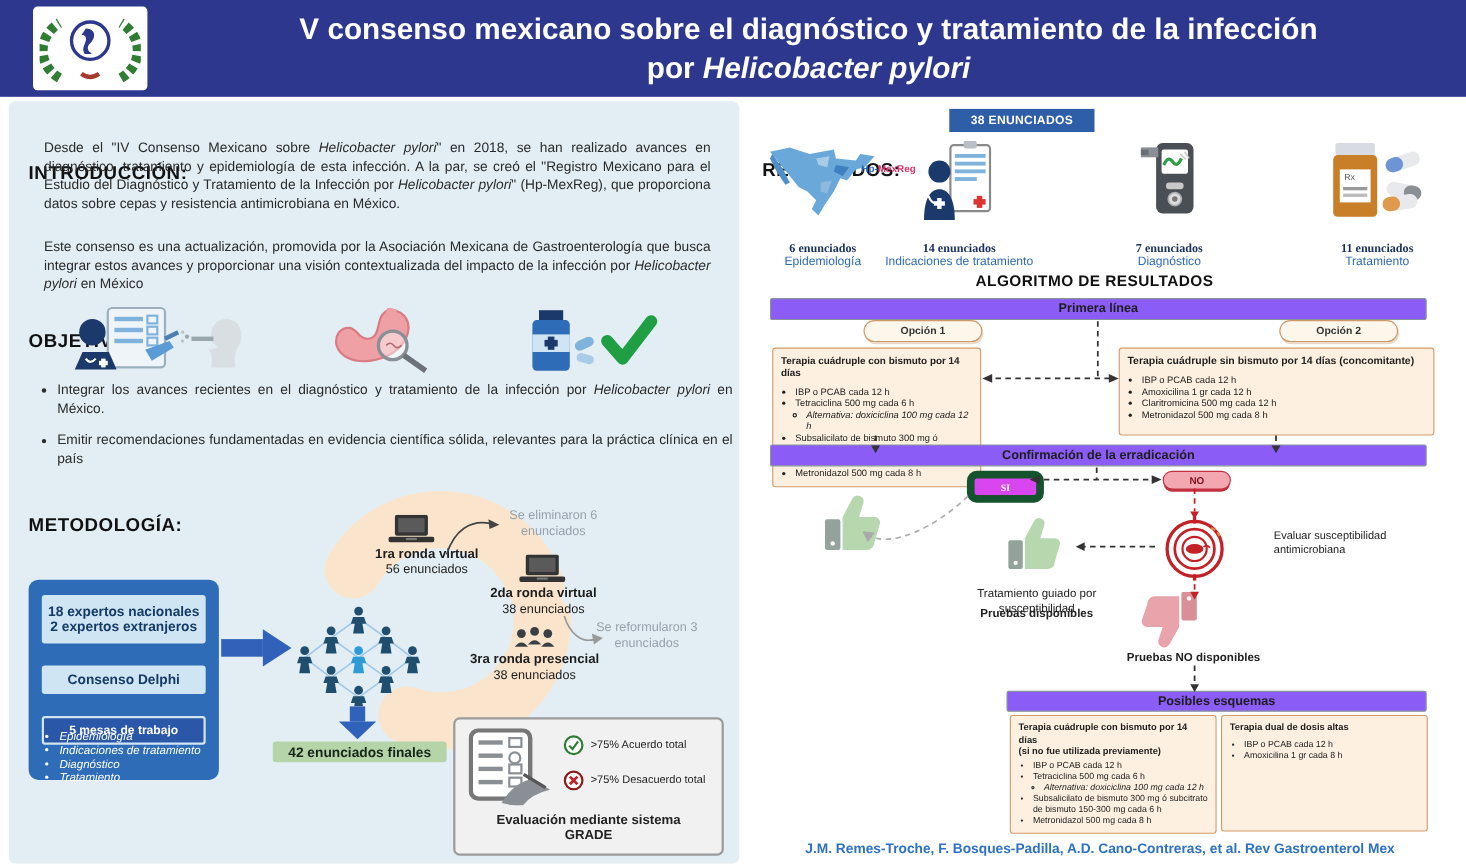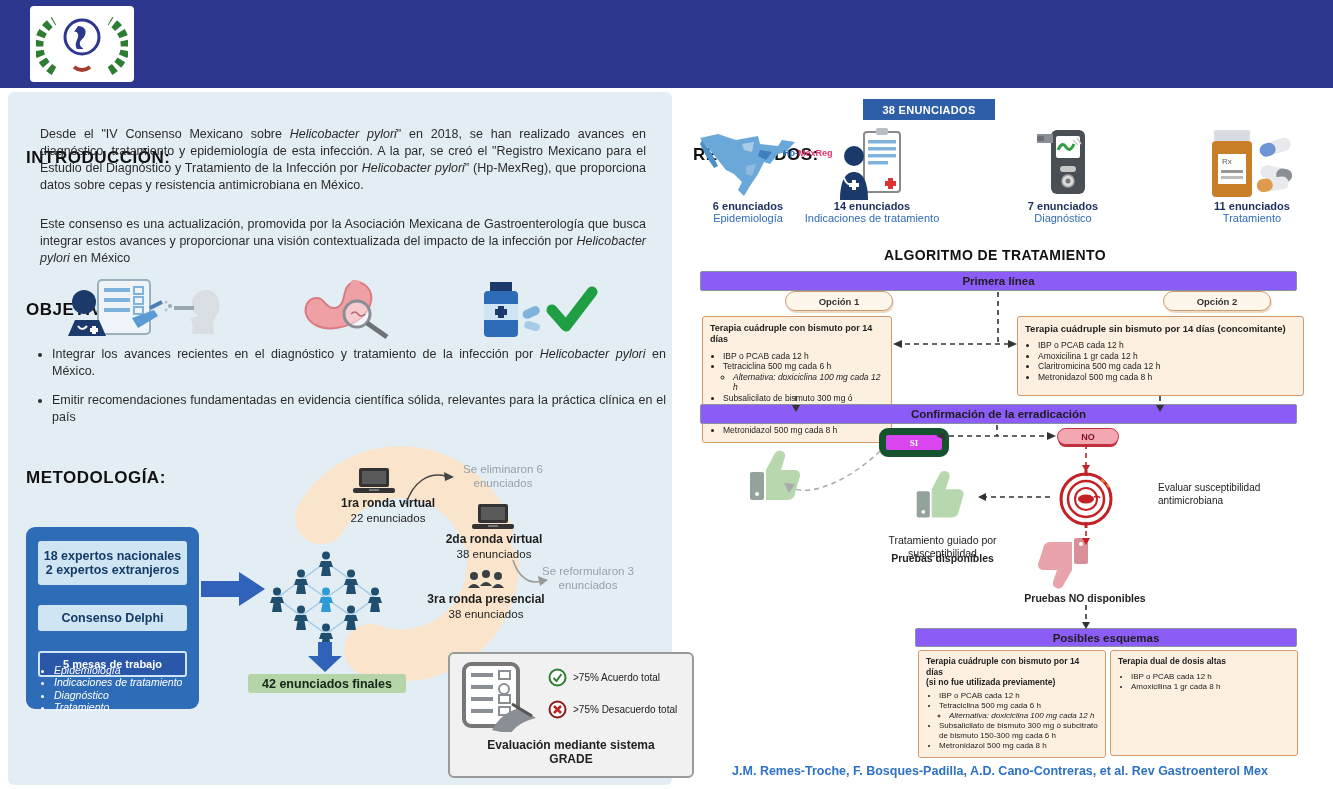--- a/index.html
+++ b/index.html
@@ -29,30 +29,30 @@
         color:#fff;font-weight:bold;font-size:11px;text-align:center;display:flex;align-items:center;justify-content:center;box-sizing:border-box;}
   .mesas-ul{position:absolute;left:18px;top:556px;margin:0;padding-left:12px;color:#fff;font-size:10.5px;font-style:italic;line-height:1.18;}
   .mesas-ul li{margin:0;}
   .preline{white-space:pre-line;}
   .final-box{position:absolute;left:240px;top:582px;width:158px;height:19px;background:#b5d4a7;border-radius:3px;
              color:#16251a;font-weight:bold;font-size:12.5px;display:flex;align-items:center;justify-content:center;}
   .round-t{position:absolute;text-align:center;font-size:12px;font-weight:bold;color:#1d1d1d;line-height:1.25;}
   .round-s{font-weight:normal;font-size:11.5px;display:block;}
   .note{position:absolute;text-align:center;font-size:11.5px;color:#96a1aa;line-height:1.25;}
   
-  .grade-box{position:absolute;left:440px;top:560px;width:242px;height:122px;background:#f1f1f1;
+  .grade-box{position:absolute;left:404px;top:560px;width:242px;height:122px;background:#f1f1f1;
              border:2px solid #9a9a9a;border-radius:6px;}
   .grade-row{position:absolute;left:98px;display:flex;align-items:center;gap:6px;font-size:10px;color:#222;}
   .grade-cap{position:absolute;left:0;top:84px;width:100%;text-align:center;font-size:12px;font-weight:bold;color:#222;line-height:1.2;}
   
   .badge{position:absolute;left:863px;top:99px;width:132px;height:21px;background:#2e5ea8;color:#fff;
          font-size:11px;font-weight:bold;display:flex;align-items:center;justify-content:center;letter-spacing:.3px;}
   .res-item{position:absolute;top:126px;width:170px;text-align:center;}
   .res-icon{height:74px;display:flex;align-items:flex-end;justify-content:center;}
-  .res-count{font-size:11px;font-weight:bold;color:#1b2f5e;margin-top:0;}
+  .res-count{font-size:11px;font-weight:bold;color:#1b2f5e;margin-top:20px;font-family:Liberation Serif, serif;}
   .res-label{font-size:11px;color:#2f6cb7;}
   .hpmex{position:absolute;left:783px;top:148px;font-size:9px;font-weight:bold;}
   .hpmex .b{color:#2f6cb7;} .hpmex .r{color:#e0356b;}
   .algo-title{position:absolute;left:690px;top:247px;width:610px;text-align:center;font-size:14px;font-weight:800;letter-spacing:.4px;color:#111;}
   .bar{position:absolute;background:#8b5cf6;border:1px solid #8893a0;border-radius:2px;color:#1d1d1d;
        font-weight:bold;font-size:11.5px;display:flex;align-items:center;justify-content:center;box-sizing:border-box;}
   .opcion{position:absolute;width:106px;height:18px;background:#fdf6ea;border:1.5px solid #cf9a6b;border-radius:10px;
           font-size:9.5px;font-weight:bold;color:#333;display:flex;align-items:center;justify-content:center;box-shadow:1px 2px 0 rgba(200,150,100,.35);}
   .pbox{position:absolute;background:#fdf0e0;border:1.5px solid #d29a6a;border-radius:3px;padding:6px 7px;box-sizing:border-box;}
   .pbox-title{font-size:9px;font-weight:bold;color:#222;line-height:1.25;}
@@ -77,20 +77,24 @@
 
   <div class="header">
     <div class="logo-box">
       <svg width="92" height="70" viewBox="0 0 92 70">
         <path d="M18,62 A34,30 0 0 1 18,12" fill="none" stroke="#2e7d32" stroke-width="9" stroke-dasharray="6 4"></path>
         <path d="M74,62 A34,30 0 0 0 74,12" fill="none" stroke="#2e7d32" stroke-width="9" stroke-dasharray="6 4"></path>
         <circle cx="46" cy="28" r="17" fill="#fff" stroke="#2d378d" stroke-width="3"></circle>
         <path d="M42,17 c6,0 9,4 7,9 c-2,5 -6,5 -5,10 c1,3 4,3 3,4 l-6,0 c-3,-5 0,-8 1,-12 c1,-4 -2,-6 -4,-5 z" fill="#2d378d"></path>
         <path d="M38,58 q8,6 16,0" fill="none" stroke="#a33b2e" stroke-width="4"></path>
       </svg>
+    </div>
+    <div class="h-title">
+      <div class="h-line1">V consenso mexicano sobre el diagnóstico y tratamiento de la infección</div>
+      <div class="h-line2"><span>por </span><i>Helicobacter pylori</i></div>
     </div>
   </div>
 
   <div class="left-panel">
 
     <div class="sec-h" style="left:18px;top:8px;">INTRODUCCIÓN:</div>
     <div class="para" style="left:32px;top:34px;width:606px;"><span>Desde el "IV Consenso Mexicano sobre </span><i>Helicobacter pylori</i><span>" en 2018, se han realizado avances en diagnóstico, tratamiento y epidemiología de esta infección. A la par, se creó el "Registro Mexicano para el Estudio del Diagnóstico y Tratamiento de la Infección por </span><i>Helicobacter pylori</i><span>" (Hp-MexReg), que proporciona datos sobre cepas y resistencia antimicrobiana en México.</span></div>
     <div class="para" style="left:32px;top:124px;width:606px;"><span>Este consenso es una actualización, promovida por la Asociación Mexicana de Gastroenterología que busca integrar estos avances y proporcionar una visión contextualizada del impacto de la infección por </span><i>Helicobacter pylori</i><span> en México</span></div>
 
     <div class="sec-h" style="left:18px;top:160px;">OBJETIVOS:</div>
@@ -210,21 +214,21 @@
     <div class="final-box">42 enunciados finales</div>
 
     <svg class="overlay" style="left:345px;top:376px;" width="42" height="27" viewBox="0 0 42 27">
       <rect x="6" y="0" width="30" height="19" rx="2" fill="#333"></rect>
         <rect x="9" y="3" width="24" height="13" fill="#5a5a5a"></rect>
       <rect x="0" y="20" width="42" height="5" rx="2" fill="#333"></rect>
         <rect x="16" y="21" width="10" height="2" fill="#777"></rect>
     </svg>
     <div class="round-t" style="left:310px;top:404px;width:140px;">
       <span>1ra ronda virtual</span>
-      <span class="round-s">22 enunciados</span>
+      <span class="round-s">56 enunciados</span>
     </div>
     <div class="note preline" style="left:443px;top:370px;width:104px;">Se eliminaron 6
 enunciados</div>
 
     <svg class="overlay" style="left:464px;top:412px;" width="42" height="27" viewBox="0 0 42 27">
       <rect x="6" y="0" width="30" height="19" rx="2" fill="#333"></rect>
         <rect x="9" y="3" width="24" height="13" fill="#5a5a5a"></rect>
       <rect x="0" y="20" width="42" height="5" rx="2" fill="#333"></rect>
         <rect x="16" y="21" width="10" height="2" fill="#777"></rect>
     </svg>
@@ -373,21 +377,21 @@
         <g transform="translate(50,52) rotate(-8)">
             <rect x="0" y="0" width="32" height="13" rx="6.5" fill="#e7e9ec"></rect>
             <rect x="0" y="0" width="16" height="13" rx="6.5" fill="#e09a4e"></rect>
           </g>
       </svg>
     </div>
     <div class="res-count">11 enunciados</div>
     <div class="res-label">Tratamiento</div>
   </div>
 
-  <div class="algo-title">ALGORITMO DE TRATAMIENTO</div>
+  <div class="algo-title">ALGORITMO DE RESULTADOS</div>
 
   <div class="bar" style="left:700px;top:271px;width:597px;height:20px;">Primera línea</div>
 
   <div class="opcion" style="left:785px;top:291px;">Opción 1</div>
   <div class="opcion" style="left:1163px;top:291px;">Opción 2</div>
 
   <div class="pbox" style="left:702px;top:316px;width:190px;min-height:80px;">
     <div class="pbox-title">Terapia cuádruple con bismuto por 14 días</div>
     <ul>
       <li>IBP o PCAB cada 12 h</li>

